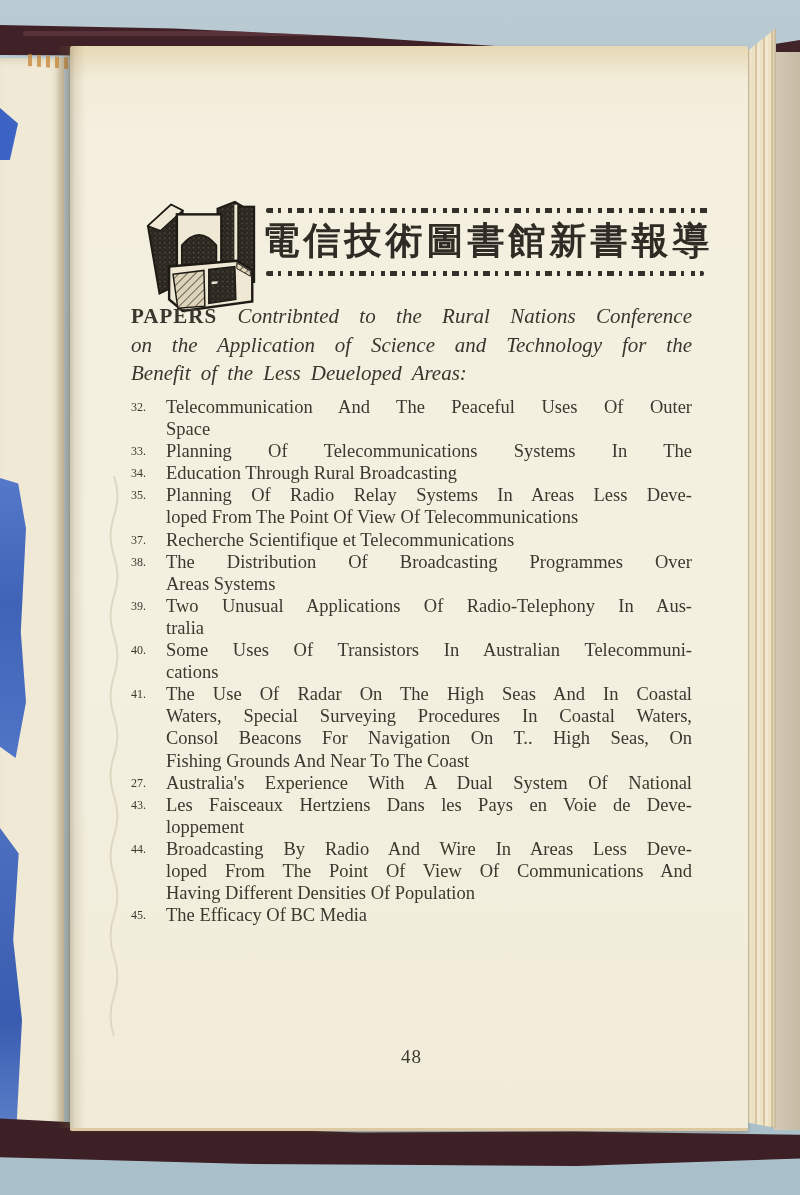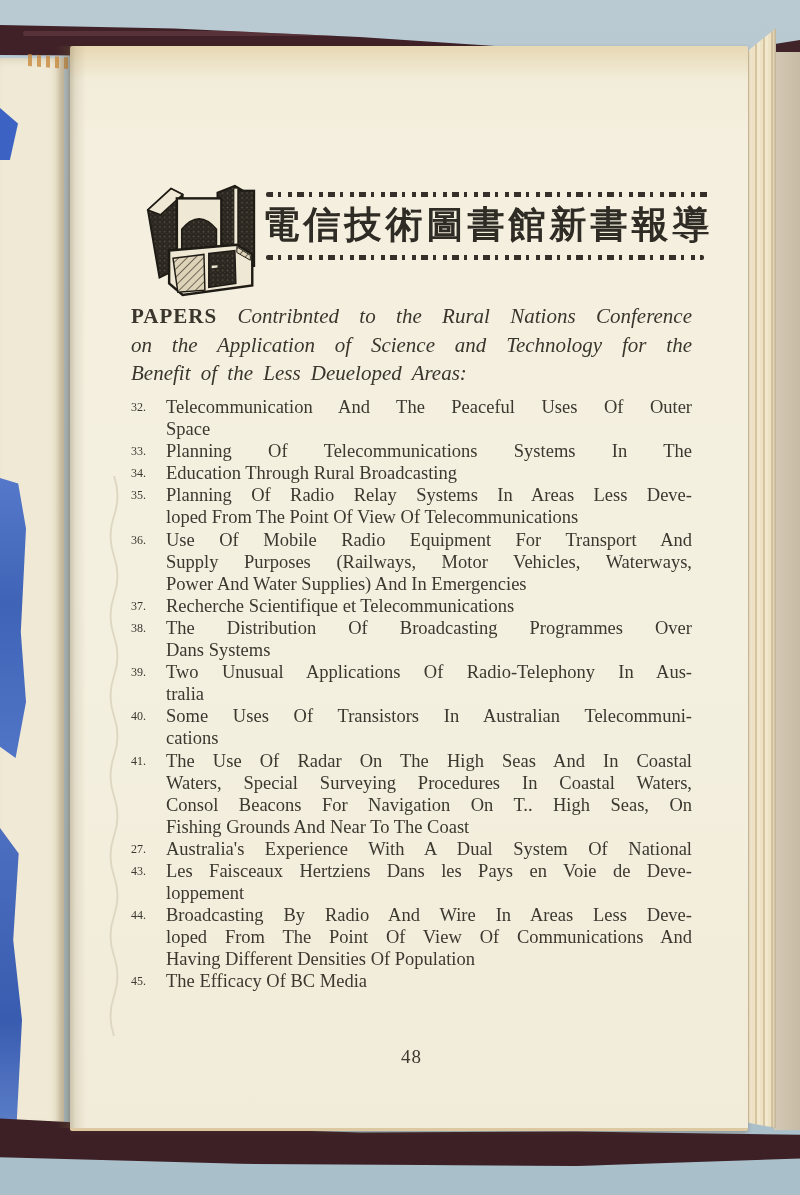--- a/index.html
+++ b/index.html
@@ -58,21 +58,21 @@
     z-index:3;pointer-events:none;
   }
   .main-page{
     position:absolute;left:70px;top:46px;width:678px;height:1082px;z-index:2;
     background:linear-gradient(180deg,#e7d8b4 0,#f2edda 34px,#f4efde 90px,#f4f0e0 50%,#f1ecd9 100%);
     border-bottom:3px solid #dcc9a2;border-radius:2px;
     box-shadow:0 2px 4px rgba(80,60,40,.3);
   }
   .ghost-wave{position:absolute;left:34px;top:430px;opacity:.9;}
   
-  .banner{position:absolute;left:0;top:0;width:100%;height:260px;}
+  .banner{position:absolute;left:0;top:16px;width:100%;height:260px;}
   .books-icon{position:absolute;left:74px;top:130px;width:116px;height:124px;}
   .dash{
     position:absolute;height:5px;border-radius:2px;
     background:repeating-linear-gradient(90deg,#35312a 0 7px,transparent 7px 12px,#35312a 12px 15px,transparent 15px 22px,#35312a 22px 26px,transparent 26px 31px);
   }
   .dash-top{left:196px;top:146px;width:446px;}
   .dash-bottom{left:196px;top:209px;width:438px;}
   .cn-title{
     position:absolute;left:192px;top:154px;width:452px;height:50px;
     font-size:37px;font-weight:600;letter-spacing:4px;color:#2f2b25;
@@ -183,41 +183,33 @@
   </div>
 
   <div class="paper">
     <div class="num">35.</div>
     <div class="lines">
             <div class="line just">Planning Of Radio Relay Systems In Areas Less Deve-</div>
             <div class="line">loped From The Point Of View Of Telecommunications</div>
           </div>
   </div>
 
-  <div class="paper">
-    <div class="num">36.</div>
-    <div class="lines">
-            <div class="line just">Use Of Mobile Radio Equipment For Transport And</div>
-            <div class="line just">Supply Purposes (Railways, Motor Vehicles, Waterways,</div>
-            <div class="line">Power And Water Supplies) And In Emergencies</div>
-          </div>
-  </div>
 
   <div class="paper">
     <div class="num">37.</div>
     <div class="lines">
             <div class="line">Recherche Scientifique et Telecommunications</div>
           </div>
   </div>
 
   <div class="paper">
     <div class="num">38.</div>
     <div class="lines">
             <div class="line just">The Distribution Of Broadcasting Programmes Over</div>
-            <div class="line">Dans Systems</div>
+            <div class="line">Areas Systems</div>
           </div>
   </div>
 
   <div class="paper">
     <div class="num">39.</div>
     <div class="lines">
             <div class="line just">Two Unusual Applications Of Radio-Telephony In Aus-</div>
             <div class="line">tralia</div>
           </div>
   </div>

